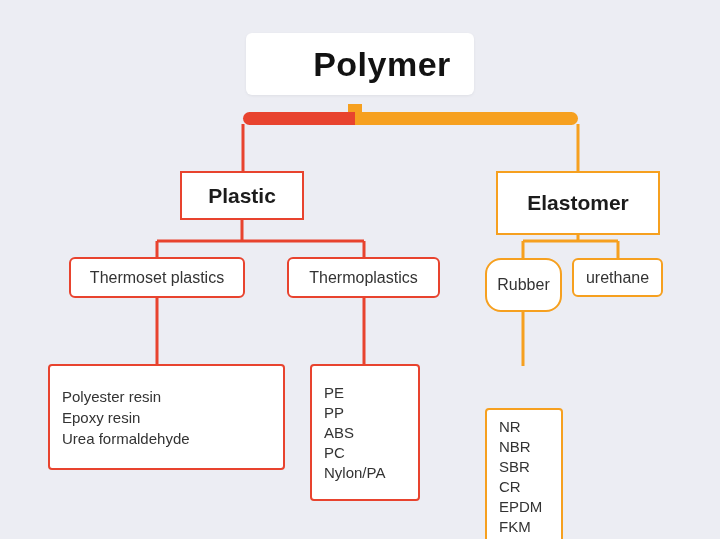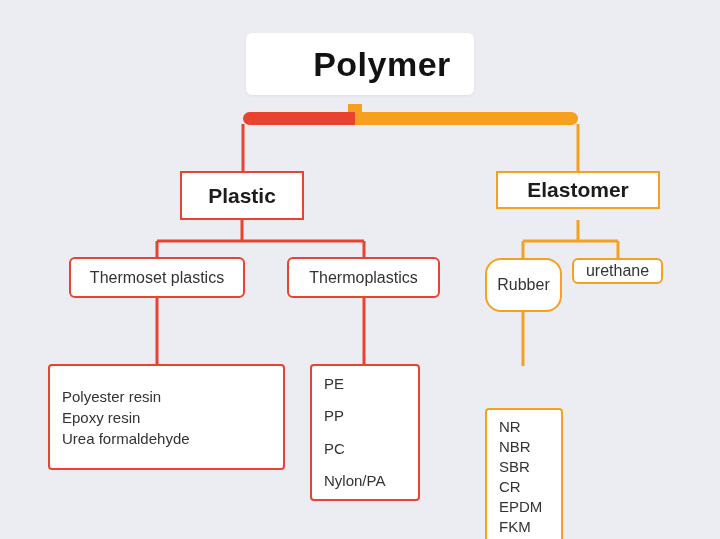--- a/index.html
+++ b/index.html
@@ -40,41 +40,41 @@
     left:246px;top:33px;width:228px;height:62px;
     border-radius:6px;
     box-shadow:0 1px 3px rgba(0,0,0,0.06);
   }
   .title-box .label{font-size:34px;font-weight:800;color:#121212;letter-spacing:0.5px;margin-left:44px;}
 
   .red-border{border:2px solid var(--red);}
   .orange-border{border:2px solid var(--orange);}
 
   .node-plastic{left:180px;top:171px;width:124px;height:49px;}
-  .node-elastomer{left:496px;top:171px;width:164px;height:38px;}
+  .node-elastomer{left:496px;top:171px;width:164px;height:64px;}
   .node-plastic .label,.node-elastomer .label{font-size:21px;font-weight:700;color:#1c1c1c;}
 
   .node-thermoset{left:69px;top:257px;width:176px;height:41px;border-radius:6px;}
   .node-thermoplastics{left:287px;top:257px;width:153px;height:41px;border-radius:6px;}
   .node-rubber{left:485px;top:258px;width:77px;height:54px;border-radius:16px;}
-  .node-urethane{left:572px;top:258px;width:91px;height:26px;border-radius:6px;}
+  .node-urethane{left:572px;top:258px;width:91px;height:39px;border-radius:6px;}
   .mid-label{font-size:16px;font-weight:400;color:#333;text-align:right;}
 
   .list-box{
     position:absolute;
     background:var(--box_bg);
     border-radius:4px;
     z-index:2;
     box-sizing:border-box;
     padding:8px 12px;
     display:flex;flex-direction:column;justify-content:center;
   }
   .list-box .item{font-size:15px;line-height:21px;color:#333;white-space:nowrap;}
   .list-thermoset{left:48px;top:364px;width:237px;height:106px;}
-  .list-thermoplastics{left:310px;top:364px;width:110px;height:137px;justify-content:space-between;}
+  .list-thermoplastics{left:310px;top:364px;width:110px;height:137px;}
   .list-thermoplastics .item,.list-rubber .item{line-height:20px;}
   .list-rubber{left:485px;top:364px;width:78px;height:137px;margin-top:44px;}
 </style>
 </head>
 <body>
 
 <div class="canvas">
 
   <svg class="connectors" width="720" height="539" viewBox="0 0 720 539">
     <path class="red-line" d="M243 124 V176 M242 220 V241 M157 241 H364 M157 241 V260 M364 241 V260 M157 297 V366 M364 297 V366"></path>
@@ -115,20 +115,21 @@
 
   <div class="list-box red-border list-thermoset">
     <div class="item">Polyester resin</div>
     <div class="item">Epoxy resin</div>
     <div class="item">Urea formaldehyde</div>
   </div>
 
   <div class="list-box red-border list-thermoplastics">
     <div class="item">PE</div>
     <div class="item">PP</div>
+    <div class="item">ABS</div>
     <div class="item">PC</div>
     <div class="item">Nylon/PA</div>
   </div>
 
   <div class="list-box orange-border list-rubber">
     <div class="item">NR</div>
     <div class="item">NBR</div>
     <div class="item">SBR</div>
     <div class="item">CR</div>
     <div class="item">EPDM</div>

